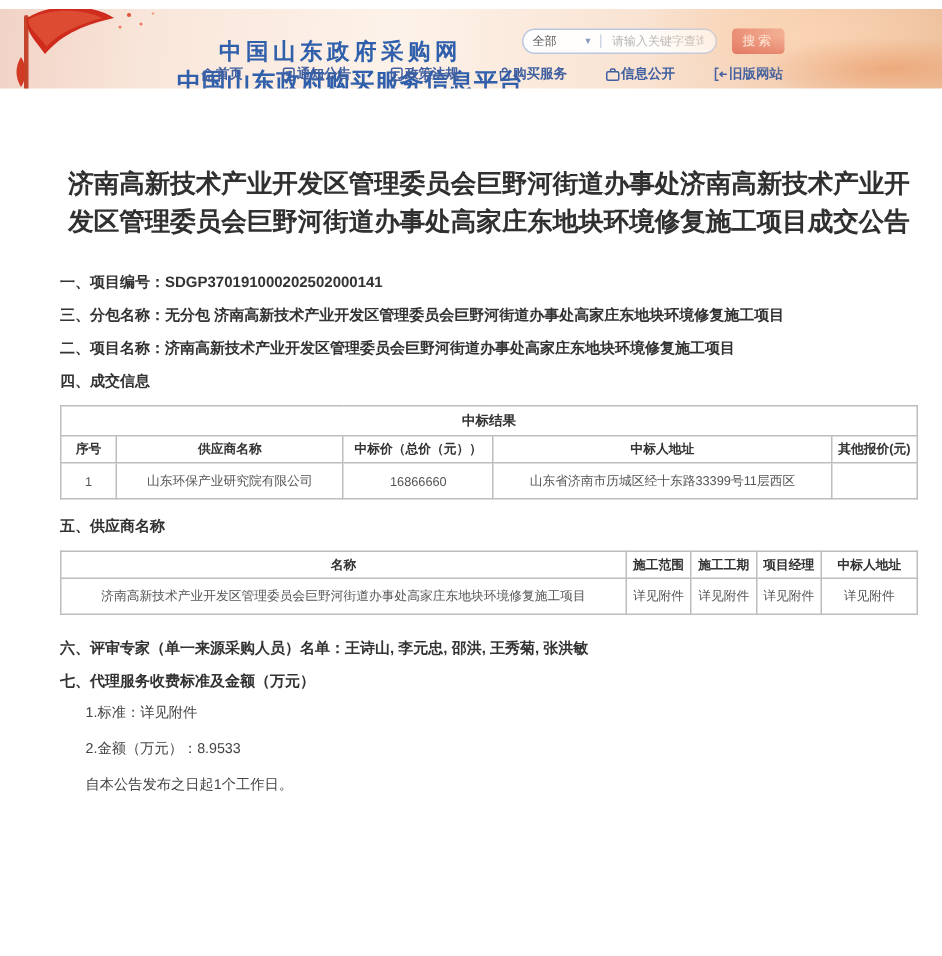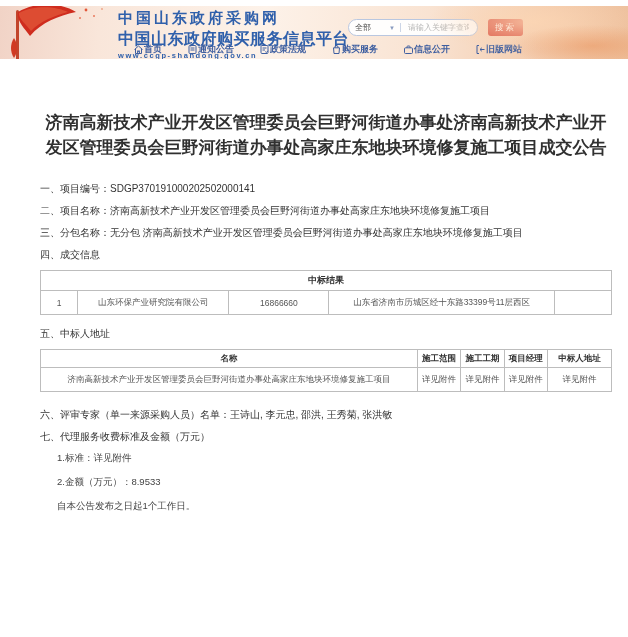--- a/index.html
+++ b/index.html
@@ -19,21 +19,21 @@
   }
   .banner::after {
     content:""; position:absolute; right:0; top:0; width:240px; height:100%;
     background:
       radial-gradient(ellipse 120px 30px at 85% 75%, rgba(233,137,77,.45), transparent 70%),
       radial-gradient(ellipse 140px 40px at 60% 30%, rgba(252,214,180,.8), transparent 75%);
     pointer-events:none;
   }
   .flag-art { position:absolute; left:2px; top:-2px; }
 
-  .site-block { position:absolute; left:118px; top:3px; width:190px; text-align:left; color:#3060ab; }
+  .site-block { position:absolute; left:118px; top:19px; width:190px; text-align:right; color:#3060ab; }
   .site-title { font-size:15px; font-weight:bold; letter-spacing:3px; white-space:nowrap; }
   .site-subtitle { font-size:16px; font-weight:bold; letter-spacing:.5px; margin-top:1px; white-space:nowrap; }
   .site-url { font-size:7.5px; font-weight:bold; letter-spacing:1.6px; margin-top:1px; }
 
   .search-row { position:absolute; left:348px; top:13px; height:17px; display:flex; align-items:center; }
   .search-pill {
     width:130px; height:17px; background:rgba(255,255,255,.95);
     border:1px solid #b9c7e0; border-radius:9px;
     display:flex; align-items:center; padding:0 6px; font-size:8px;
   }
@@ -52,21 +52,21 @@
   .nav-item svg { display:block; }
 
   
   .content { position:absolute; top:110px; left:40px; width:572px; }
 
   .main-title {
     margin:0 0 22px 0; font-size:17px; font-weight:bold; color:#303030;
     text-align:center; line-height:25px;
   }
 
-  .sec-line { font-size:10px; font-weight:normal; color:#333; line-height:14px; margin:0 0 8px 0; }
+  .sec-line { font-size:10px; font-weight:bold; color:#333; line-height:14px; margin:0 0 8px 0; }
   .sec-sub  { font-size:9.5px; font-weight:normal; color:#444; line-height:12px; margin:8px 0 12px 17px; }
 
   table { width:100%; border-collapse:collapse; table-layout:fixed; }
   .grid-table { border:1px solid #adadad; font-size:8.5px; color:#555; margin:8px 0 4px 0; }
   .grid-table th, .grid-table td {
     border:1px solid #bdbdbd; text-align:center; vertical-align:middle;
     padding:2px 3px; overflow:hidden;
   }
   .grid-table .caption-cell { height:20px; font-weight:bold; color:#333; font-size:9px; }
   .grid-table th { height:18px; font-weight:bold; color:#333; }
@@ -173,49 +173,56 @@
     </div>
   </div>
 </div>
 
 <div class="content">
 
   <h1 class="main-title">济南高新技术产业开发区管理委员会巨野河街道办事处济南高新技术产业开发区管理委员会巨野河街道办事处高家庄东地块环境修复施工项目成交公告</h1>
 
   <div class="sec-line"><span>一、项目编号：</span><span>SDGP370191000202502000141</span></div>
 
+  <div class="sec-line"><span>三、分包名称：</span><span>无分包 济南高新技术产业开发区管理委员会巨野河街道办事处高家庄东地块环境修复施工项目</span></div>
+
   <div class="sec-line"><span>二、项目名称：</span><span>济南高新技术产业开发区管理委员会巨野河街道办事处高家庄东地块环境修复施工项目</span></div>
-
-  <div class="sec-line"><span>三、分包名称：</span><span>无分包 济南高新技术产业开发区管理委员会巨野河街道办事处高家庄东地块环境修复施工项目</span></div>
 
   <div class="sec-line">四、成交信息</div>
 
   <table class="grid-table">
     <colgroup>
         <col class="t1-c0">
         <col class="t1-c1">
         <col class="t1-c2">
         <col class="t1-c3">
         <col class="t1-c4">
       </colgroup>
     <tbody>
       <tr>
         <td colspan="5" class="caption-cell">中标结果</td>
       </tr>
       <tr>
+        <th>序号</th>
+        <th>供应商名称</th>
+        <th>中标价（总价（元））</th>
+        <th>中标人地址</th>
+        <th>其他报价(元)</th>
+      </tr>
+      <tr>
         <td>1</td>
         <td>山东环保产业研究院有限公司</td>
         <td>16866660</td>
         <td>山东省济南市历城区经十东路33399号11层西区</td>
         <td></td>
       </tr>
     </tbody>
   </table>
 
-  <div class="sec-line mt12">五、中标人地址</div>
+  <div class="sec-line mt12">五、供应商名称</div>
 
   <table class="grid-table">
     <colgroup>
         <col class="t2-c0">
         <col class="t2-c1">
         <col class="t2-c2">
         <col class="t2-c3">
         <col class="t2-c4">
       </colgroup>
     <tbody>

